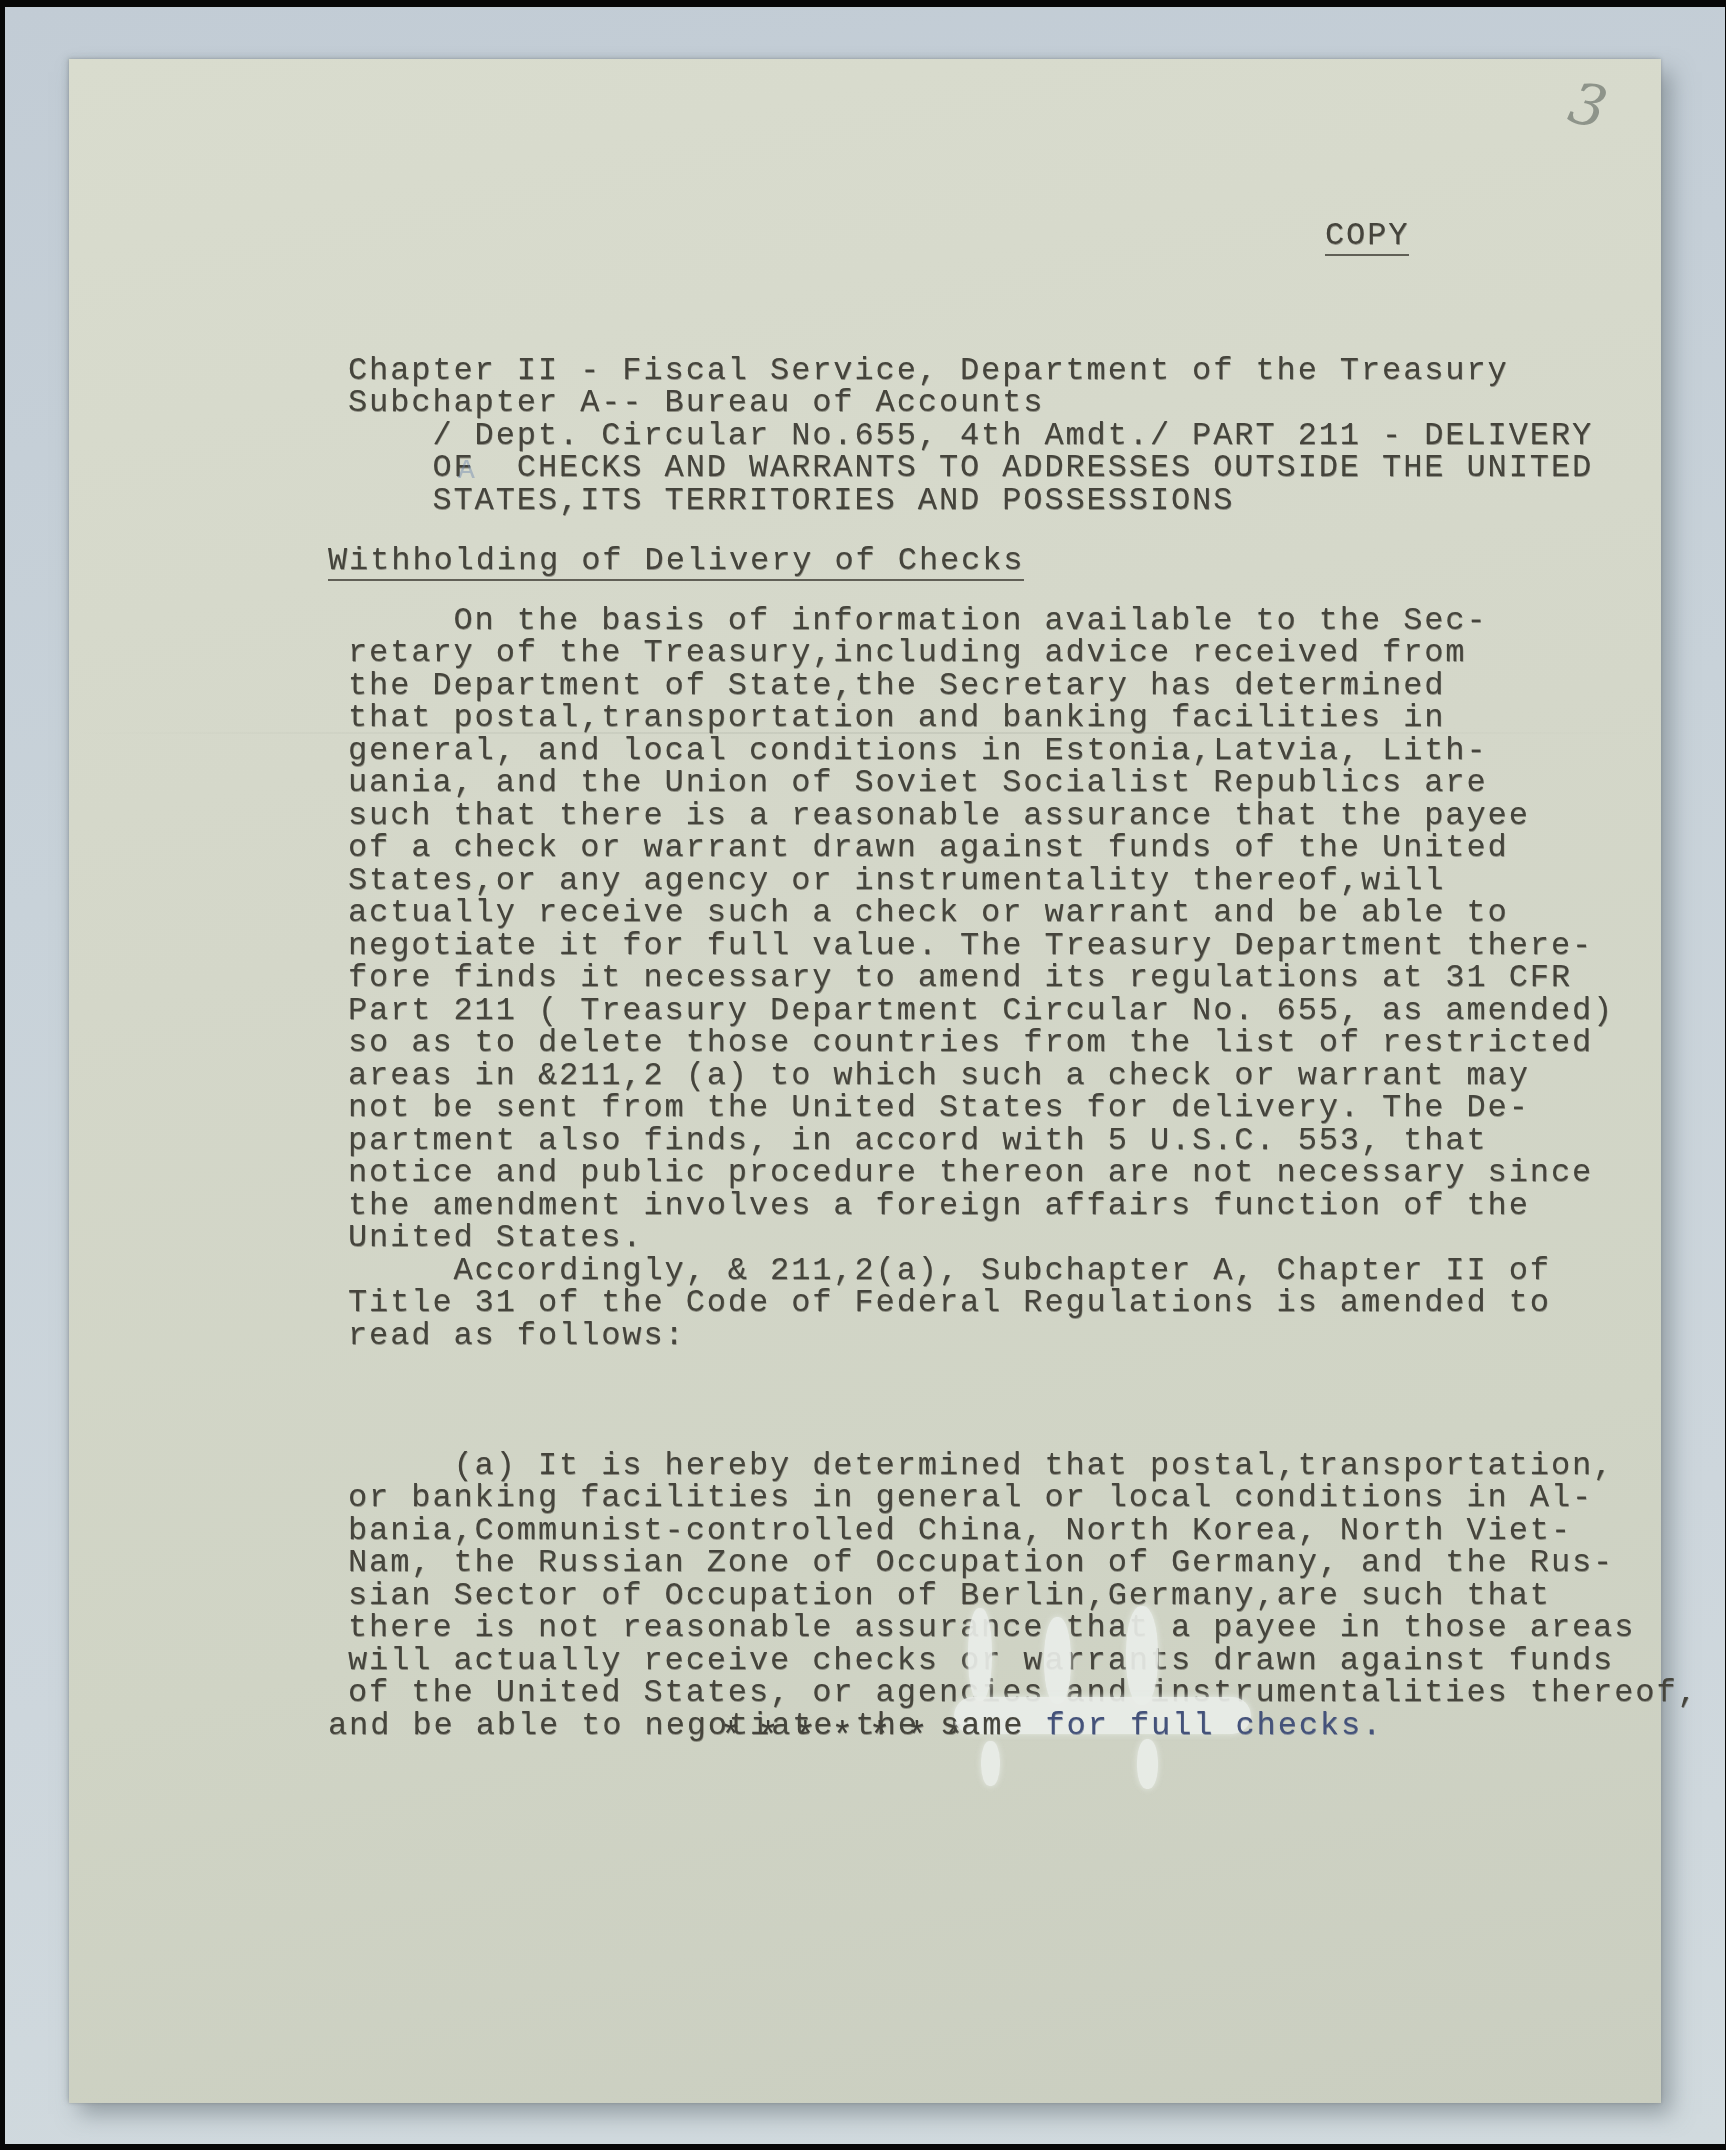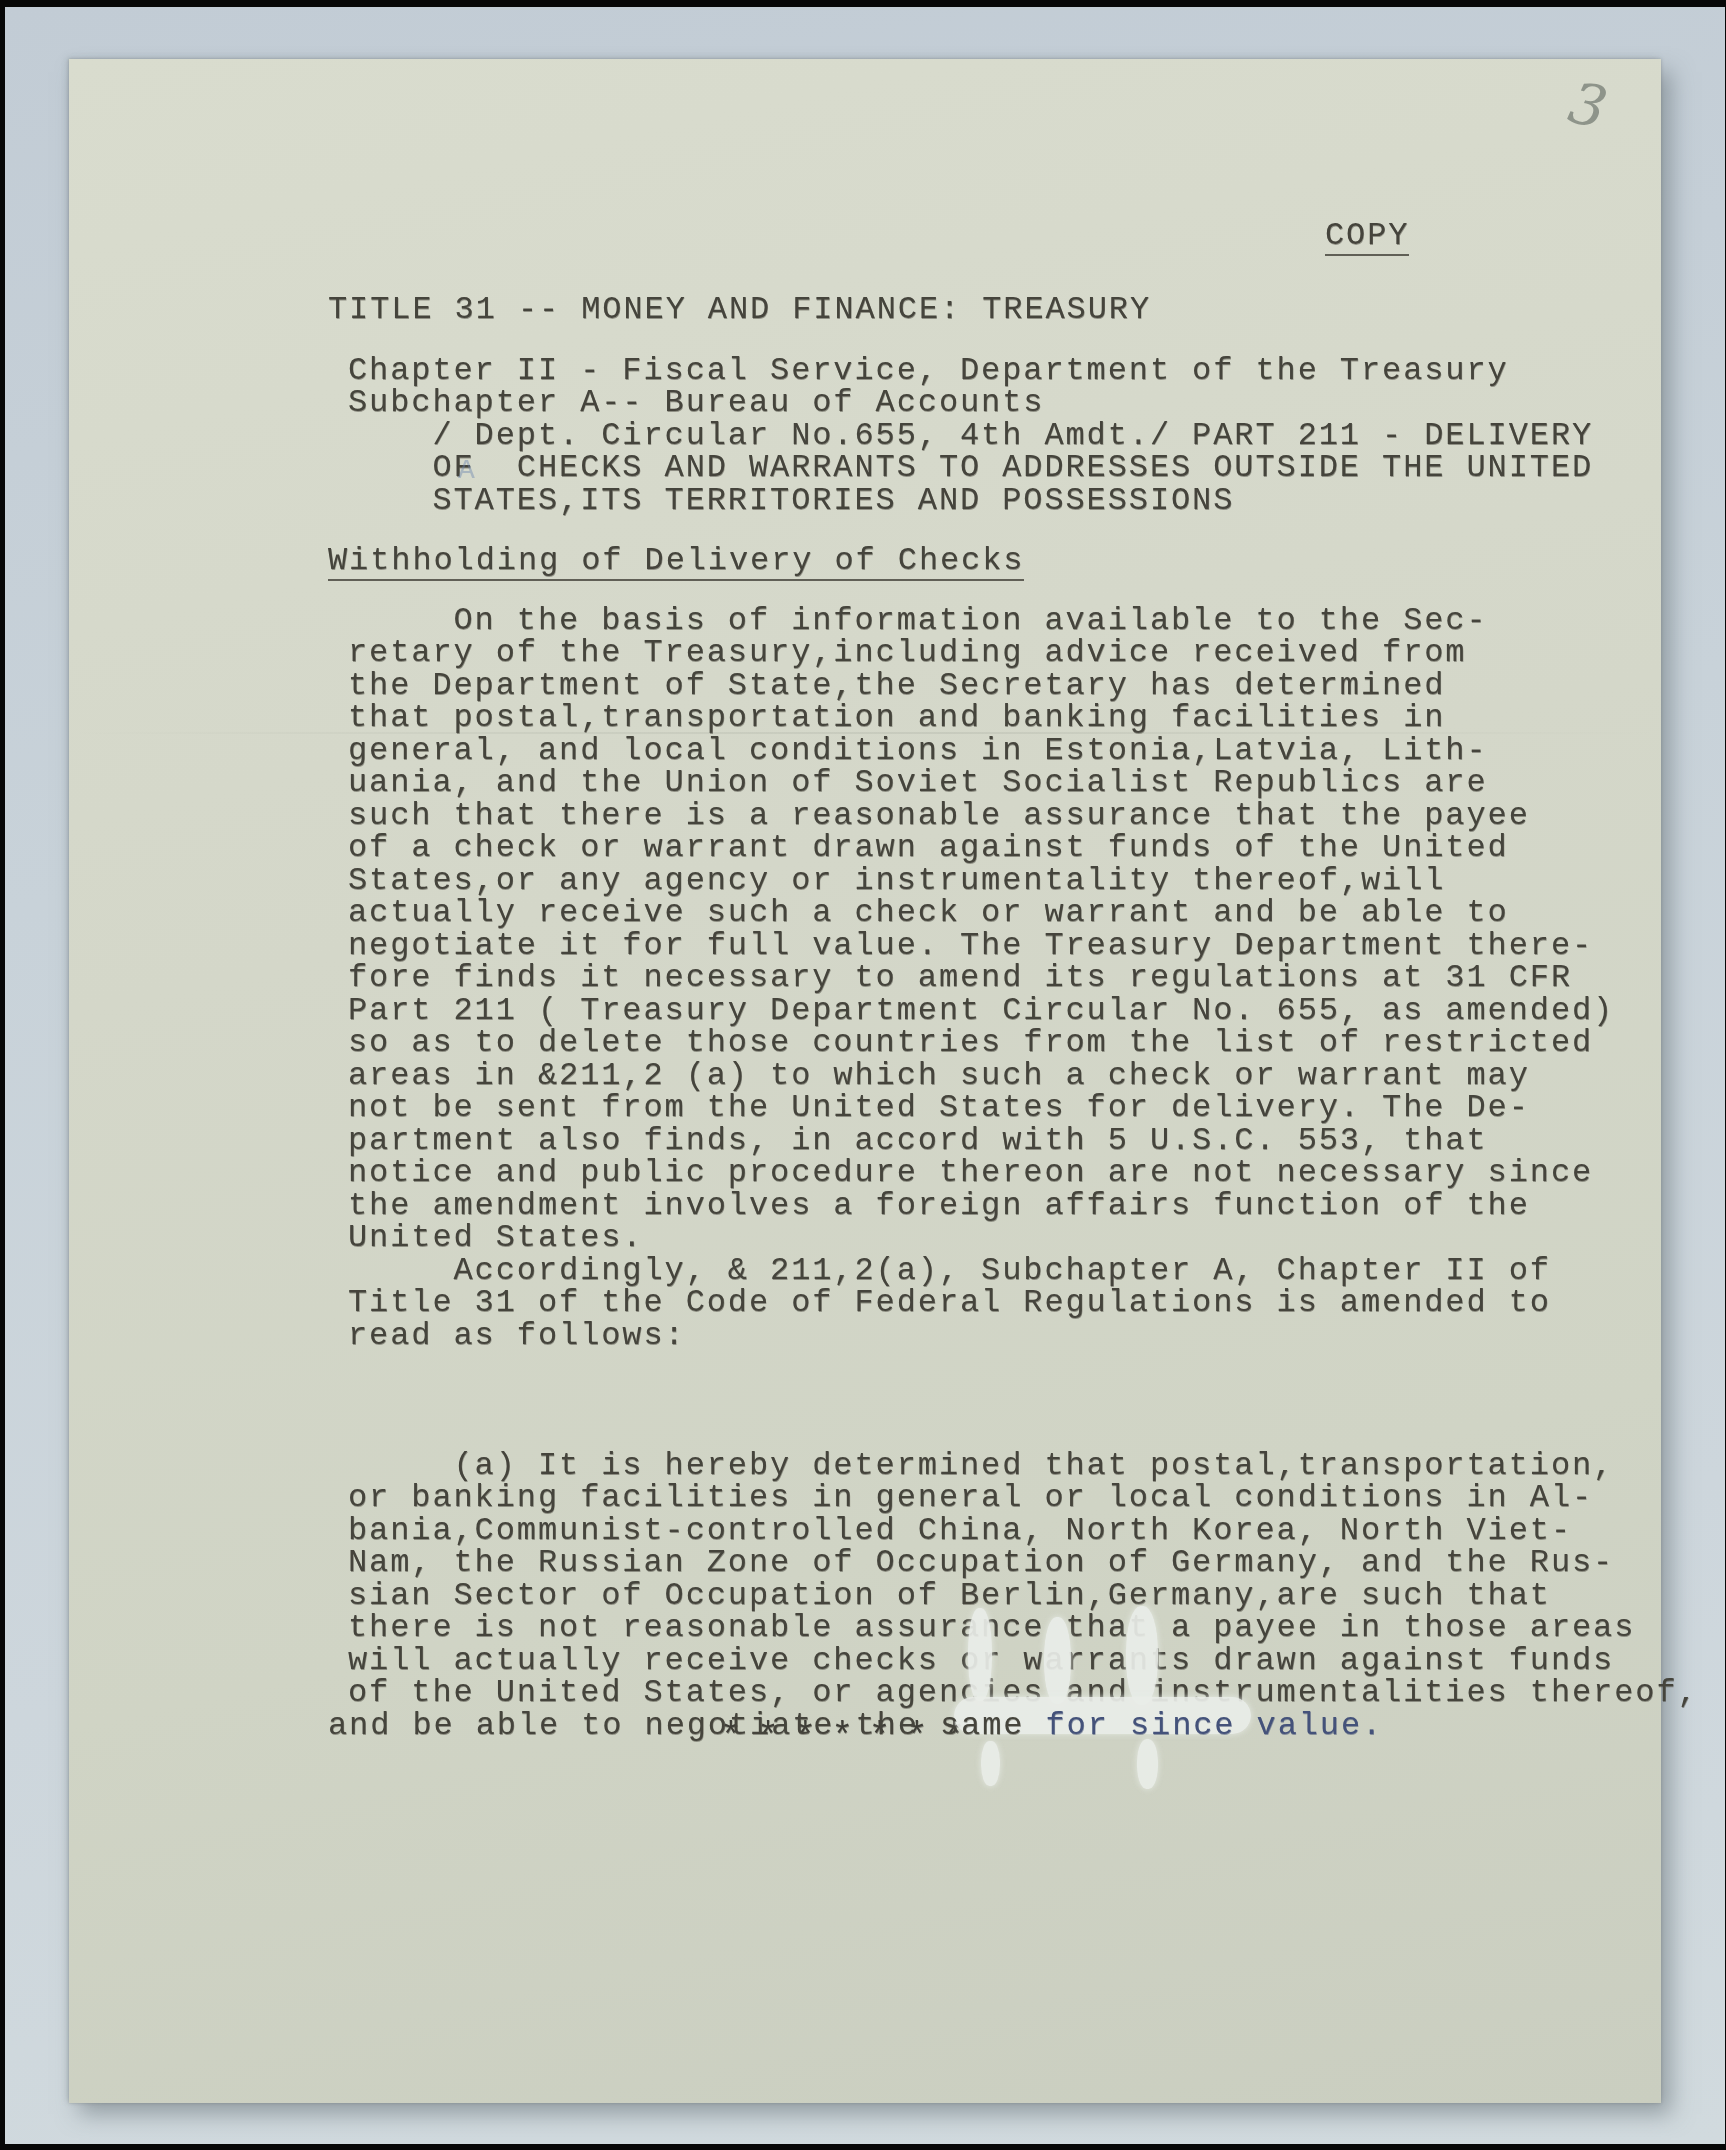--- a/index.html
+++ b/index.html
@@ -32,40 +32,39 @@
 <div class="stage">
   <div class="mat">
     <div class="paper">
 
       <div class="crease"></div>
 
       <span class="pencil" style="left:1501px;top:13.6px;">3</span>
 
       <div class="tx" style="left:1256px;top:161px;"><span class="u">COPY</span></div>
 
-      <div class="tx" style="left:259px;top:235px;">TITLE 31 -- MONEY AND FINANCE: TREASURY</div>
 
       <div class="tx" style="left:259px;top:296px;"><div class="tline">Chapter II - Fiscal Service, Department of the Treasury</div><div class="tline">Subchapter A-- Bureau of Accounts</div><div class="tline">    / Dept. Circular No.655, 4th Amdt./ PART 211 - DELIVERY</div><div class="tline">    OF  CHECKS AND WARRANTS TO ADDRESSES OUTSIDE THE UNITED</div><div class="tline">    STATES,ITS TERRITORIES AND POSSESSIONS</div></div>
 
       <span class="ghost" style="left:389px;top:396px;">A</span>
 
       <div class="tx" style="left:259px;top:486px;text-align:center;"><span class="u">Withholding of Delivery of Checks</span></div>
 
       <div class="tx" style="left:259px;top:546px;"><div class="tline">     On the basis of information available to the Sec-</div><div class="tline">retary of the Treasury,including advice received from</div><div class="tline">the Department of State,the Secretary has determined</div><div class="tline">that postal,transportation and banking facilities in</div><div class="tline">general, and local conditions in Estonia,Latvia, Lith-</div><div class="tline">uania, and the Union of Soviet Socialist Republics are</div><div class="tline">such that there is a reasonable assurance that the payee</div><div class="tline">of a check or warrant drawn against funds of the United</div><div class="tline">States,or any agency or instrumentality thereof,will</div><div class="tline">actually receive such a check or warrant and be able to</div><div class="tline">negotiate it for full value. The Treasury Department there-</div><div class="tline">fore finds it necessary to amend its regulations at 31 CFR</div><div class="tline">Part 211 ( Treasury Department Circular No. 655, as amended)</div><div class="tline">so as to delete those countries from the list of restricted</div><div class="tline">areas in &amp;211,2 (a) to which such a check or warrant may</div><div class="tline">not be sent from the United States for delivery. The De-</div><div class="tline">partment also finds, in accord with 5 U.S.C. 553, that</div><div class="tline">notice and public procedure thereon are not necessary since</div><div class="tline">the amendment involves a foreign affairs function of the</div><div class="tline">United States.</div><div class="tline">     Accordingly, &amp; 211,2(a), Subchapter A, Chapter II of</div><div class="tline">Title 31 of the Code of Federal Regulations is amended to</div><div class="tline">read as follows:</div></div>
 
 
       <div class="tx" style="left:259px;top:1391px;"><div class="tline">     (a) It is hereby determined that postal,transportation,</div><div class="tline">or banking facilities in general or local conditions in Al-</div><div class="tline">bania,Communist-controlled China, North Korea, North Viet-</div><div class="tline">Nam, the Russian Zone of Occupation of Germany, and the Rus-</div><div class="tline">sian Sector of Occupation of Berlin,Germany,are such that</div><div class="tline">there is not reasonable assurance that a payee in those areas</div><div class="tline">will actually receive checks or warrants drawn against funds</div><div class="tline">of the United States, or agencies and instrumentalities thereof,</div></div>
 
       <div class="whiteout" style="left:899px;top:1549px;width:23.5px;height:93px;"></div>
       <div class="whiteout" style="left:975px;top:1558px;width:27px;height:87px;"></div>
       <div class="whiteout" style="left:1057px;top:1547px;width:32px;height:99px;"></div>
       <div class="whiteout" style="left:885px;top:1638px;width:297px;height:37px;border-radius:18.6px;"></div>
       <div class="whiteout" style="left:912px;top:1682px;width:18.6px;height:45px;"></div>
       <div class="whiteout" style="left:1068px;top:1680px;width:21px;height:50px;"></div>
 
-      <div class="tx final-line" style="left:259px;top:1651px;"><span>and be able to negotiate the same </span><span class="corrected">for since value.</span></div>
+      <div class="tx final-line" style="left:259px;top:1651px;"><span>and be able to negotiate the same </span><span class="corrected">for full checks.</span></div>
 
       <div class="tx asterisks" style="left:651px;top:1663px;">* * * * * * *</div>
 
     </div>
   </div>
 </div>
 
 
 </body></html>

